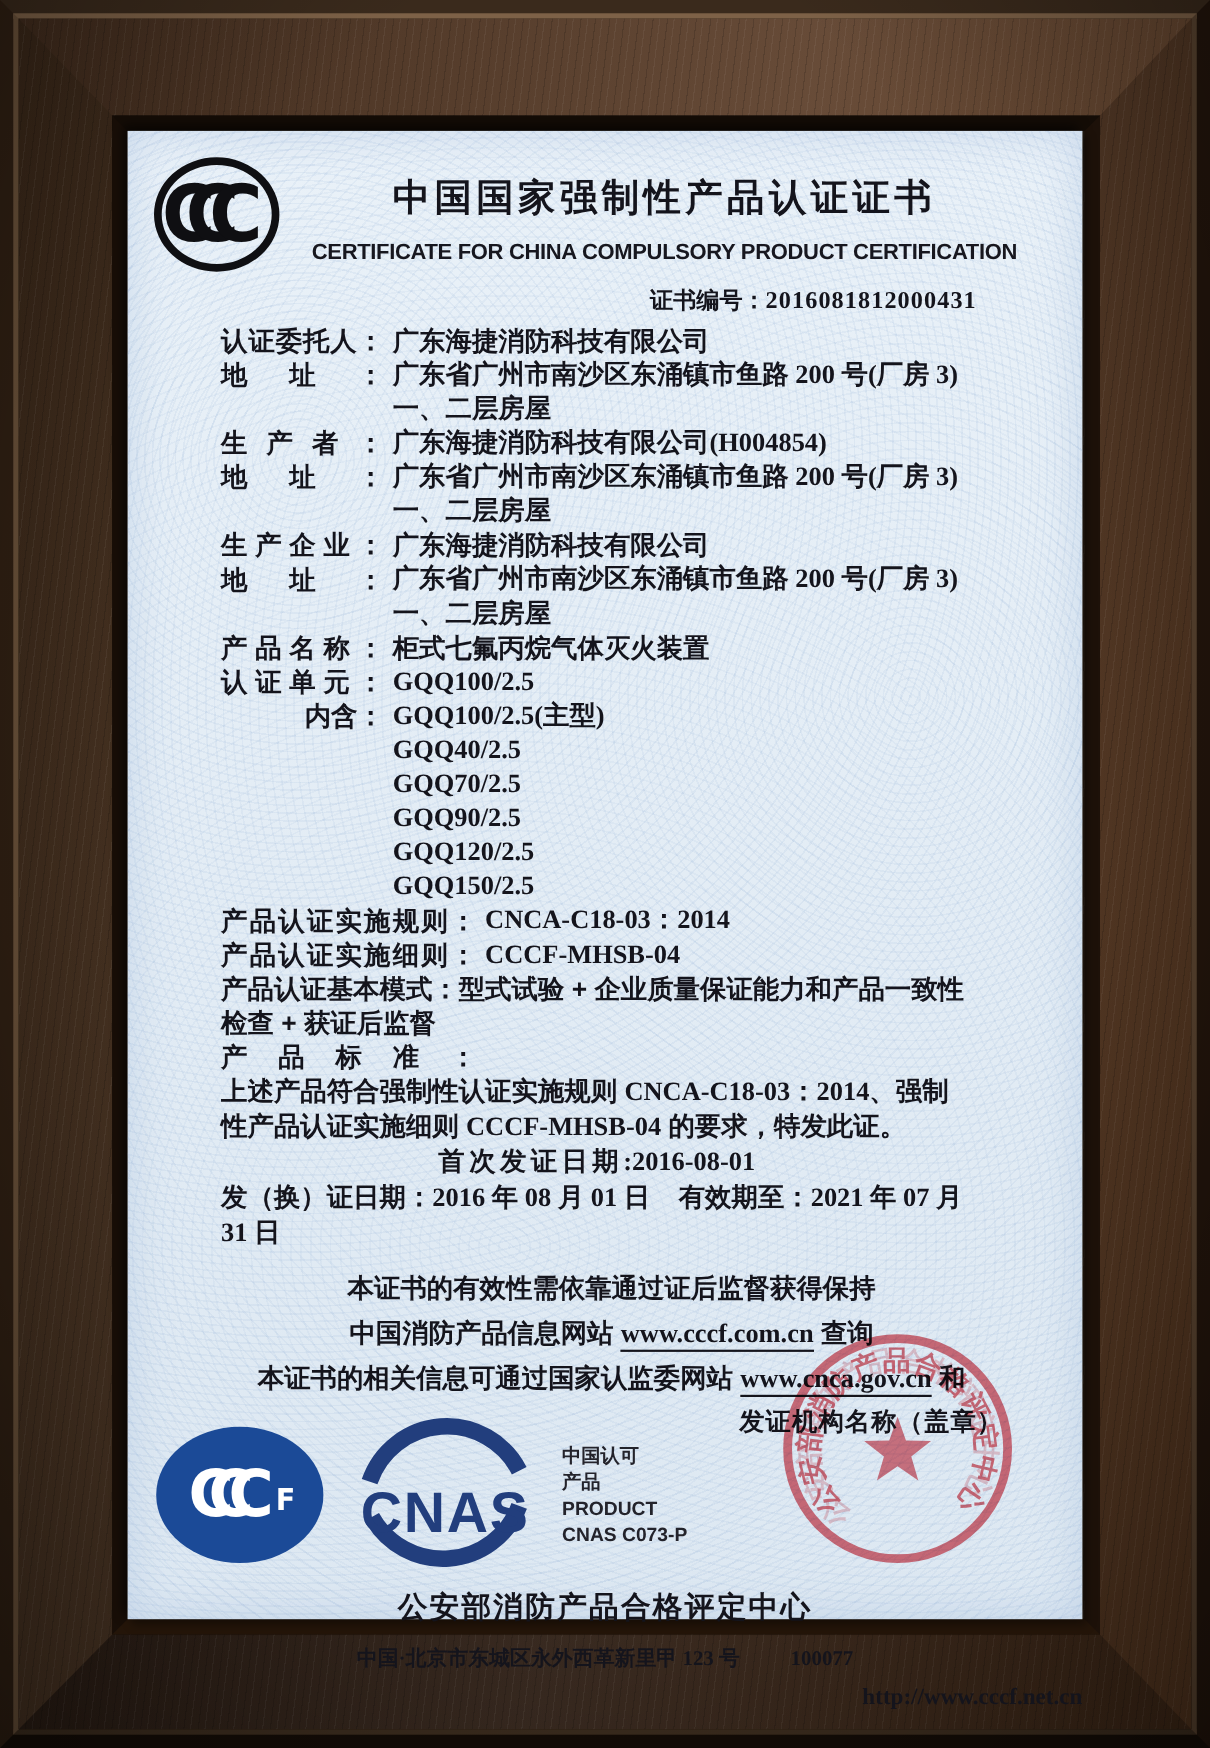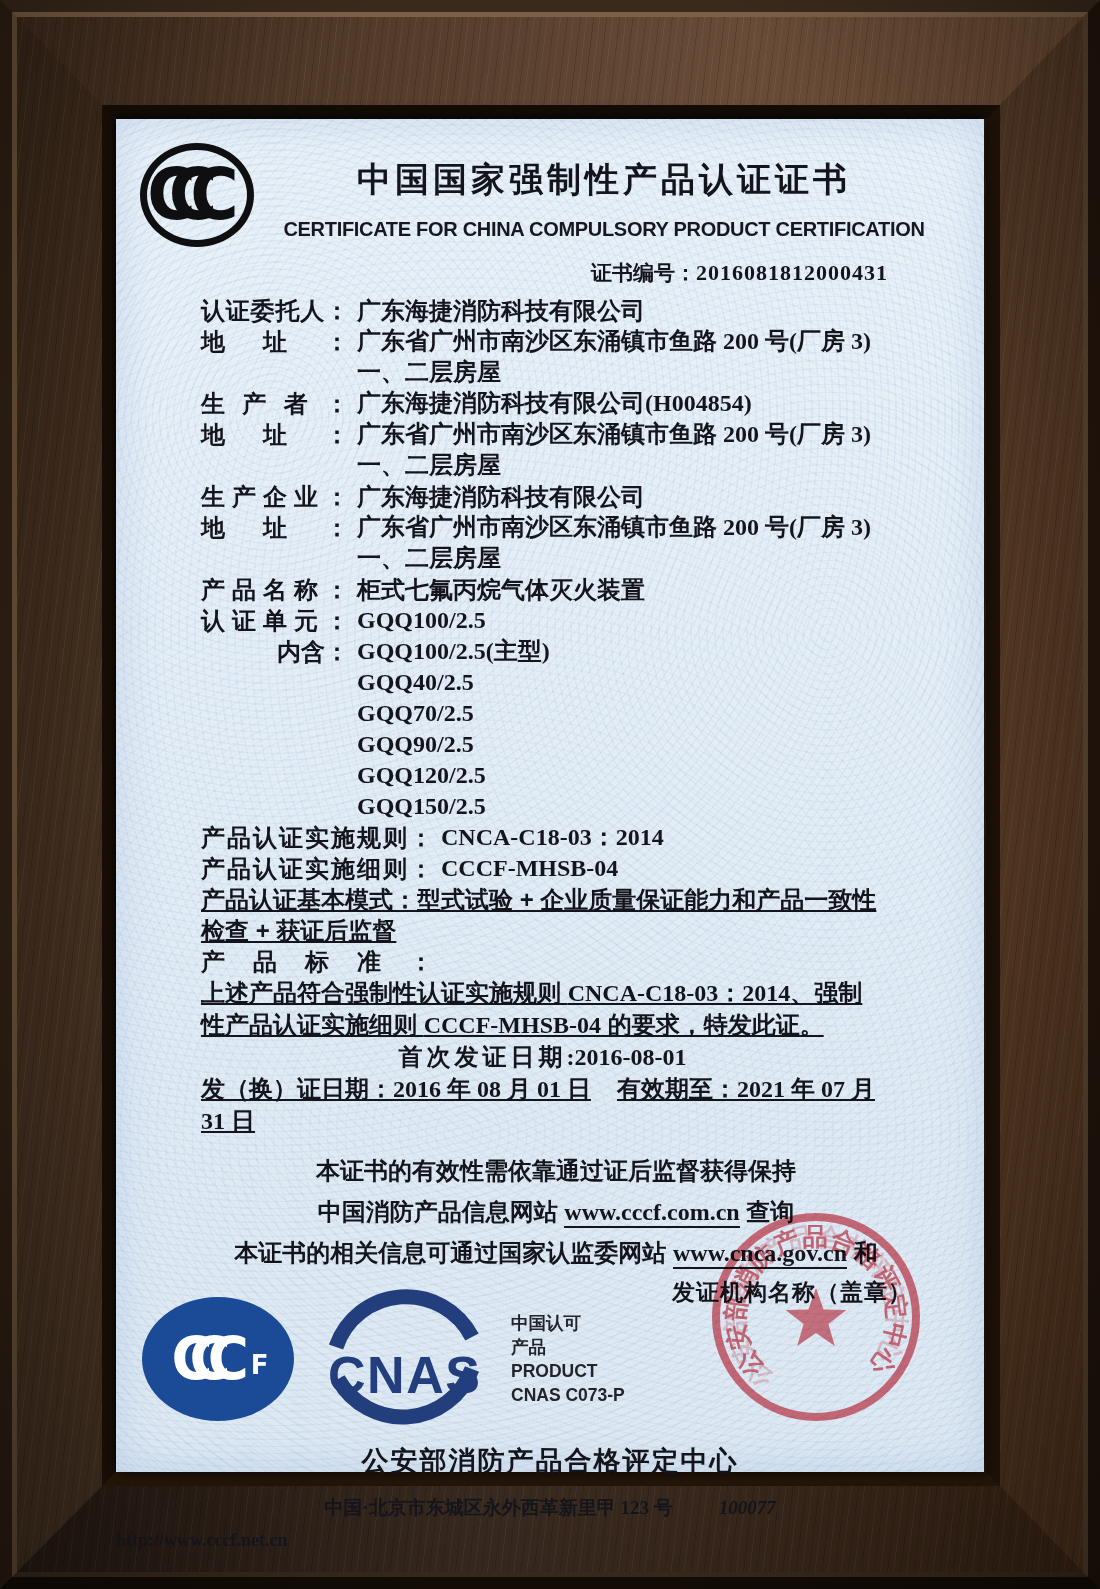--- a/index.html
+++ b/index.html
@@ -44,21 +44,21 @@
   .cert-no{margin:12px 96px 0 0;text-align:right;font-size:21px;font-weight:700;}
   .cert-no .num{font-size:22px;letter-spacing:1px;}
   
   .body{margin:8px 100px 0 85px;font-size:24px;font-weight:700;line-height:31px;}
   .row{display:flex;}
   .lbl{flex:none;width:148px;text-align:justify;text-align-last:justify;}
   .lbl-inner{flex:none;width:148px;text-align:right;}
   .lbl-spacer{flex:none;width:148px;}
   .val{flex:1;padding-left:8px;}
   .rlbl{flex:none;width:232px;text-align:justify;text-align-last:justify;}
-  .para{margin:0;text-decoration:underline;}
+  .para{margin:0;}
   .center-line{text-align:center;}
   .first-issue{letter-spacing:4px;text-align:center;}
   .gap2{display:inline-block;width:26px;}
   .note{margin-top:9px;text-align:center;font-size:24px;font-weight:700;padding-left:12px;}
   .u{border-bottom:2px solid #14141c;padding-bottom:1px;}
   
   .accr{display:flex;align-items:center;margin:20px 0 0 26px;height:140px;}
   .cccf-logo{flex:none;width:152px;height:124px;background:#1b4a97;border-radius:50%;
              display:flex;align-items:center;justify-content:center;color:#fff;}
   .cccf-logo .cs{display:flex;align-items:center;transform:translateX(2px) scaleY(1.05);}
@@ -67,22 +67,22 @@
   .cccf-logo .f{font:700 26px/1 "DejaVu Sans",sans-serif;margin:10px 0 0 2px;}
   .cnas-logo{flex:none;margin-left:22px;}
   .accr-text{margin-left:20px;font-size:17.5px;font-weight:600;line-height:24px;color:#23232b;}
   
   .issuer{position:absolute;left:556px;top:1158px;font-size:23px;font-weight:700;letter-spacing:1px;z-index:7;}
   .stamp{position:absolute;left:585px;top:1083px;width:230px;height:230px;z-index:8;
          mix-blend-mode:multiply;opacity:.88;}
   
   .footer-org{margin-top:14px;text-align:center;font-size:27px;font-weight:700;letter-spacing:2px;}
   .footer-addr{margin-top:16px;text-align:center;font-size:19px;font-weight:600;}
-  .footer-addr .pc{margin-left:46px;font-style:italic;}
-  .footer-url{margin-top:9px;text-align:left;font-size:18px;font-weight:700;}
+  .footer-addr .pc{margin-left:46px;}
+  .footer-url{margin-top:9px;text-align:right;font-size:21px;font-weight:700;}
 </style>
 </head>
 <body>
 
 <div class="stage">
 
   <div class="f-outer"></div>
   <div class="f-hi"></div>
   <div class="f-wood"></div>
   <div class="f-grain"></div>

